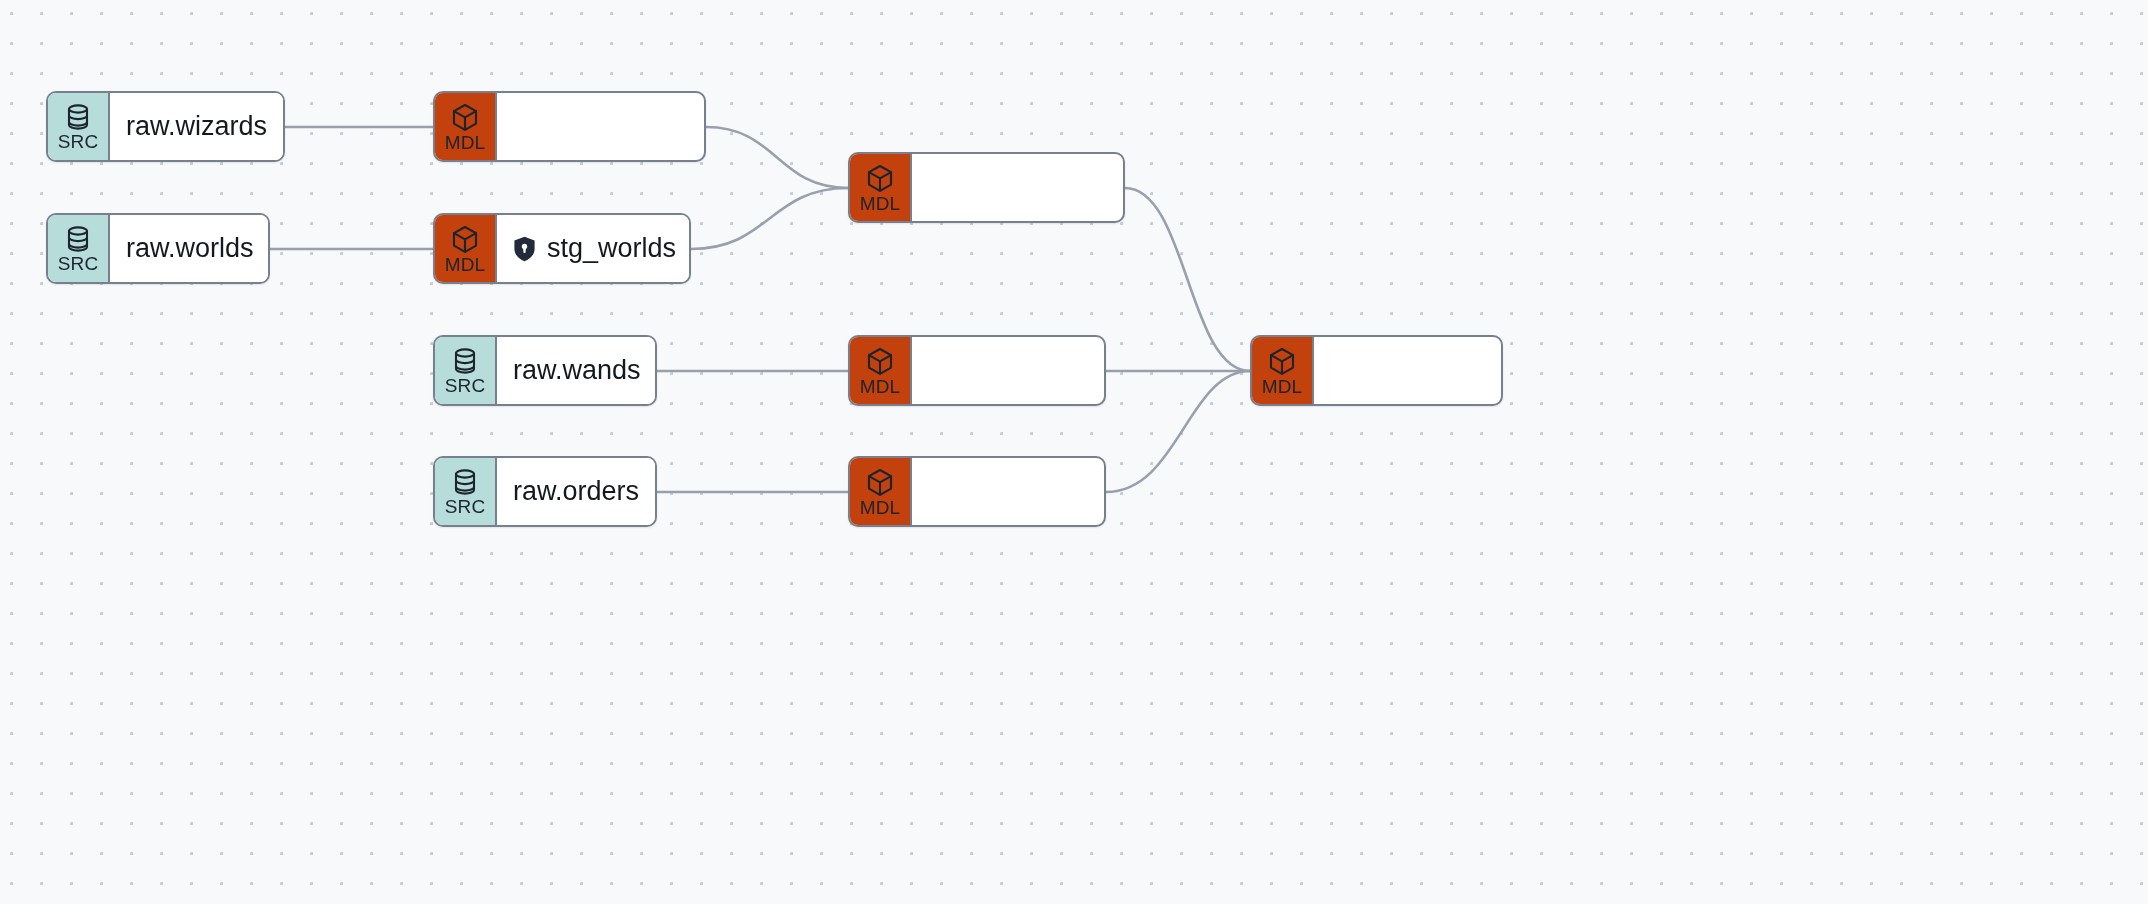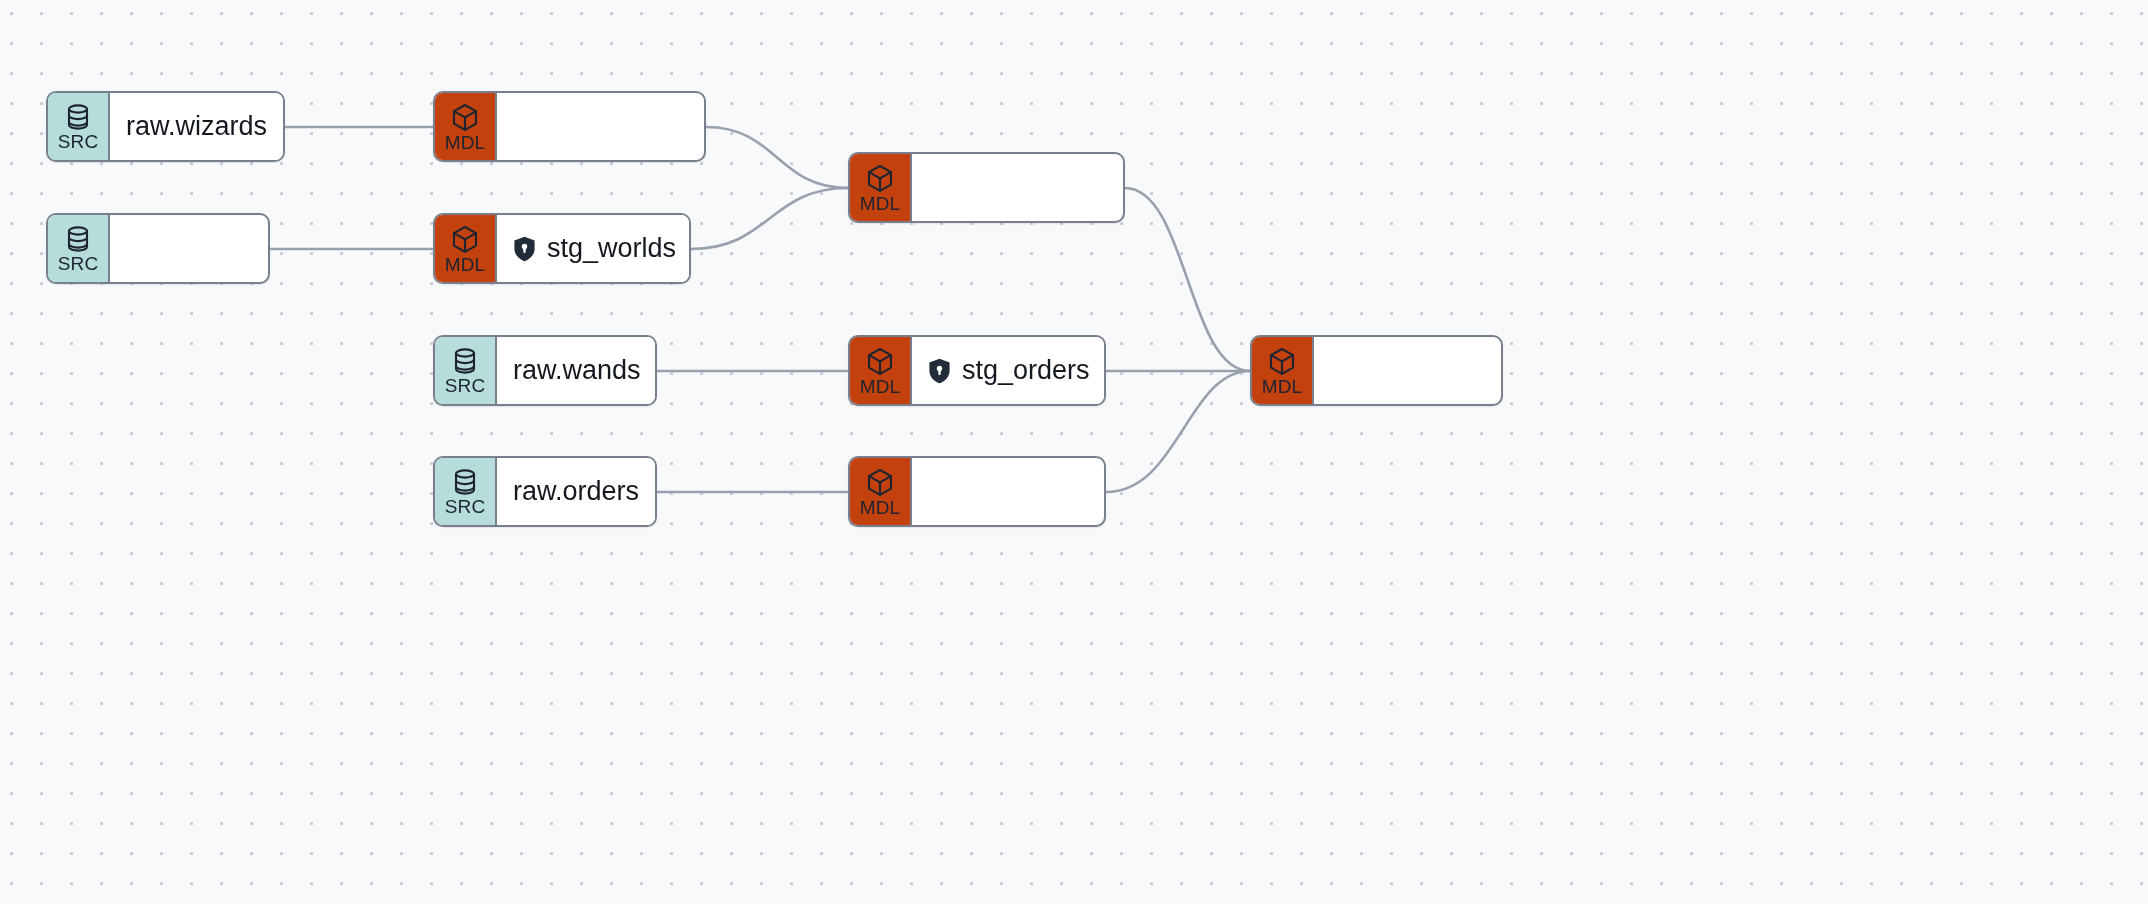--- a/index.html
+++ b/index.html
@@ -150,20 +150,23 @@
   <span class="badge-icon">
     <svg width="26" height="28" viewBox="0 0 26 28" xmlns="http://www.w3.org/2000/svg" fill="none" stroke="#1d2430" stroke-width="2.1" stroke-linecap="round" stroke-linejoin="round">
       <ellipse cx="13" cy="6" rx="9" ry="3.6"></ellipse>
       <path d="M4 6 v16 c0 2 4 3.6 9 3.6 s9 -1.6 9 -3.6 V6"></path>
       <path d="M4 12.5 c0 2 4 3.6 9 3.6 s9 -1.6 9 -3.6"></path>
       <path d="M4 19 c0 2 4 3.6 9 3.6 s9 -1.6 9 -3.6"></path>
     </svg>
   </span>
 <span class="badge-text">SRC</span>
         </div>
+        <div class="node-body">
+          <span class="node-label">raw.worlds</span>
+        </div>
       </div>
       <div class="node src" style="left: 433px; top: 335px; width: 224px; height: 71px;">
         <div class="node-badge">
   <span class="badge-icon">
     <svg width="26" height="28" viewBox="0 0 26 28" xmlns="http://www.w3.org/2000/svg" fill="none" stroke="#1d2430" stroke-width="2.1" stroke-linecap="round" stroke-linejoin="round">
       <ellipse cx="13" cy="6" rx="9" ry="3.6"></ellipse>
       <path d="M4 6 v16 c0 2 4 3.6 9 3.6 s9 -1.6 9 -3.6 V6"></path>
       <path d="M4 12.5 c0 2 4 3.6 9 3.6 s9 -1.6 9 -3.6"></path>
       <path d="M4 19 c0 2 4 3.6 9 3.6 s9 -1.6 9 -3.6"></path>
     </svg>
@@ -228,30 +231,20 @@
         <div class="node-badge">
   <span class="badge-icon">
     <svg width="28" height="29" viewBox="0 0 28 29" xmlns="http://www.w3.org/2000/svg" fill="none" stroke="#1d2430" stroke-width="2.1" stroke-linecap="round" stroke-linejoin="round">
       <path d="M14 2 L25 8.2 V20.6 L14 26.8 L3 20.6 V8.2 Z"></path>
       <path d="M3 8.2 L14 14.4 L25 8.2"></path>
       <path d="M14 14.4 V26.8"></path>
     </svg>
   </span>
 <span class="badge-text">MDL</span>
         </div>
-        <div class="node-body">
-  <span class="shield-icon">
-    <svg width="23" height="26" viewBox="0 0 23 26" xmlns="http://www.w3.org/2000/svg">
-      <path d="M11.5 0.8 L21.6 4.6 V12.4 C21.6 18.6 17.3 23.2 11.5 25.2 C5.7 23.2 1.4 18.6 1.4 12.4 V4.6 Z" fill="#222b3a"></path>
-      <circle cx="11.5" cy="10.4" r="2.7" fill="#ffffff"></circle>
-      <path d="M9.9 10.8 h3.2 l-0.7 6.1 h-1.8 Z" fill="#ffffff"></path>
-    </svg>
-  </span>
-<span class="node-label">stg_orders</span>
-        </div>
       </div>
       <div class="node mdl" style="left: 848px; top: 456px; width: 258px; height: 71px;">
         <div class="node-badge">
   <span class="badge-icon">
     <svg width="28" height="29" viewBox="0 0 28 29" xmlns="http://www.w3.org/2000/svg" fill="none" stroke="#1d2430" stroke-width="2.1" stroke-linecap="round" stroke-linejoin="round">
       <path d="M14 2 L25 8.2 V20.6 L14 26.8 L3 20.6 V8.2 Z"></path>
       <path d="M3 8.2 L14 14.4 L25 8.2"></path>
       <path d="M14 14.4 V26.8"></path>
     </svg>
   </span>

